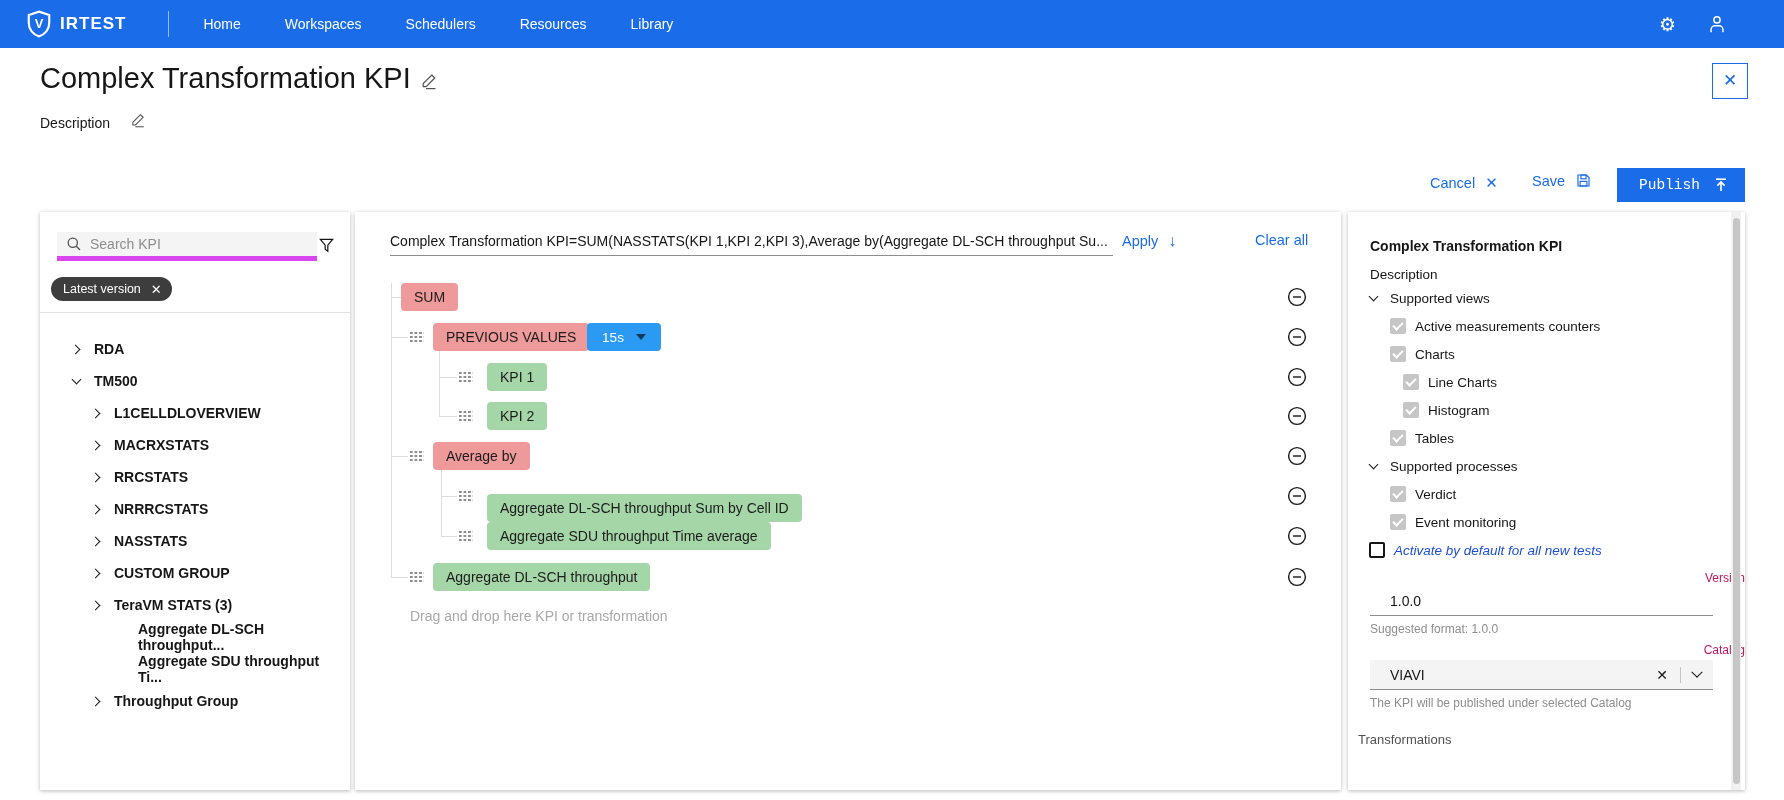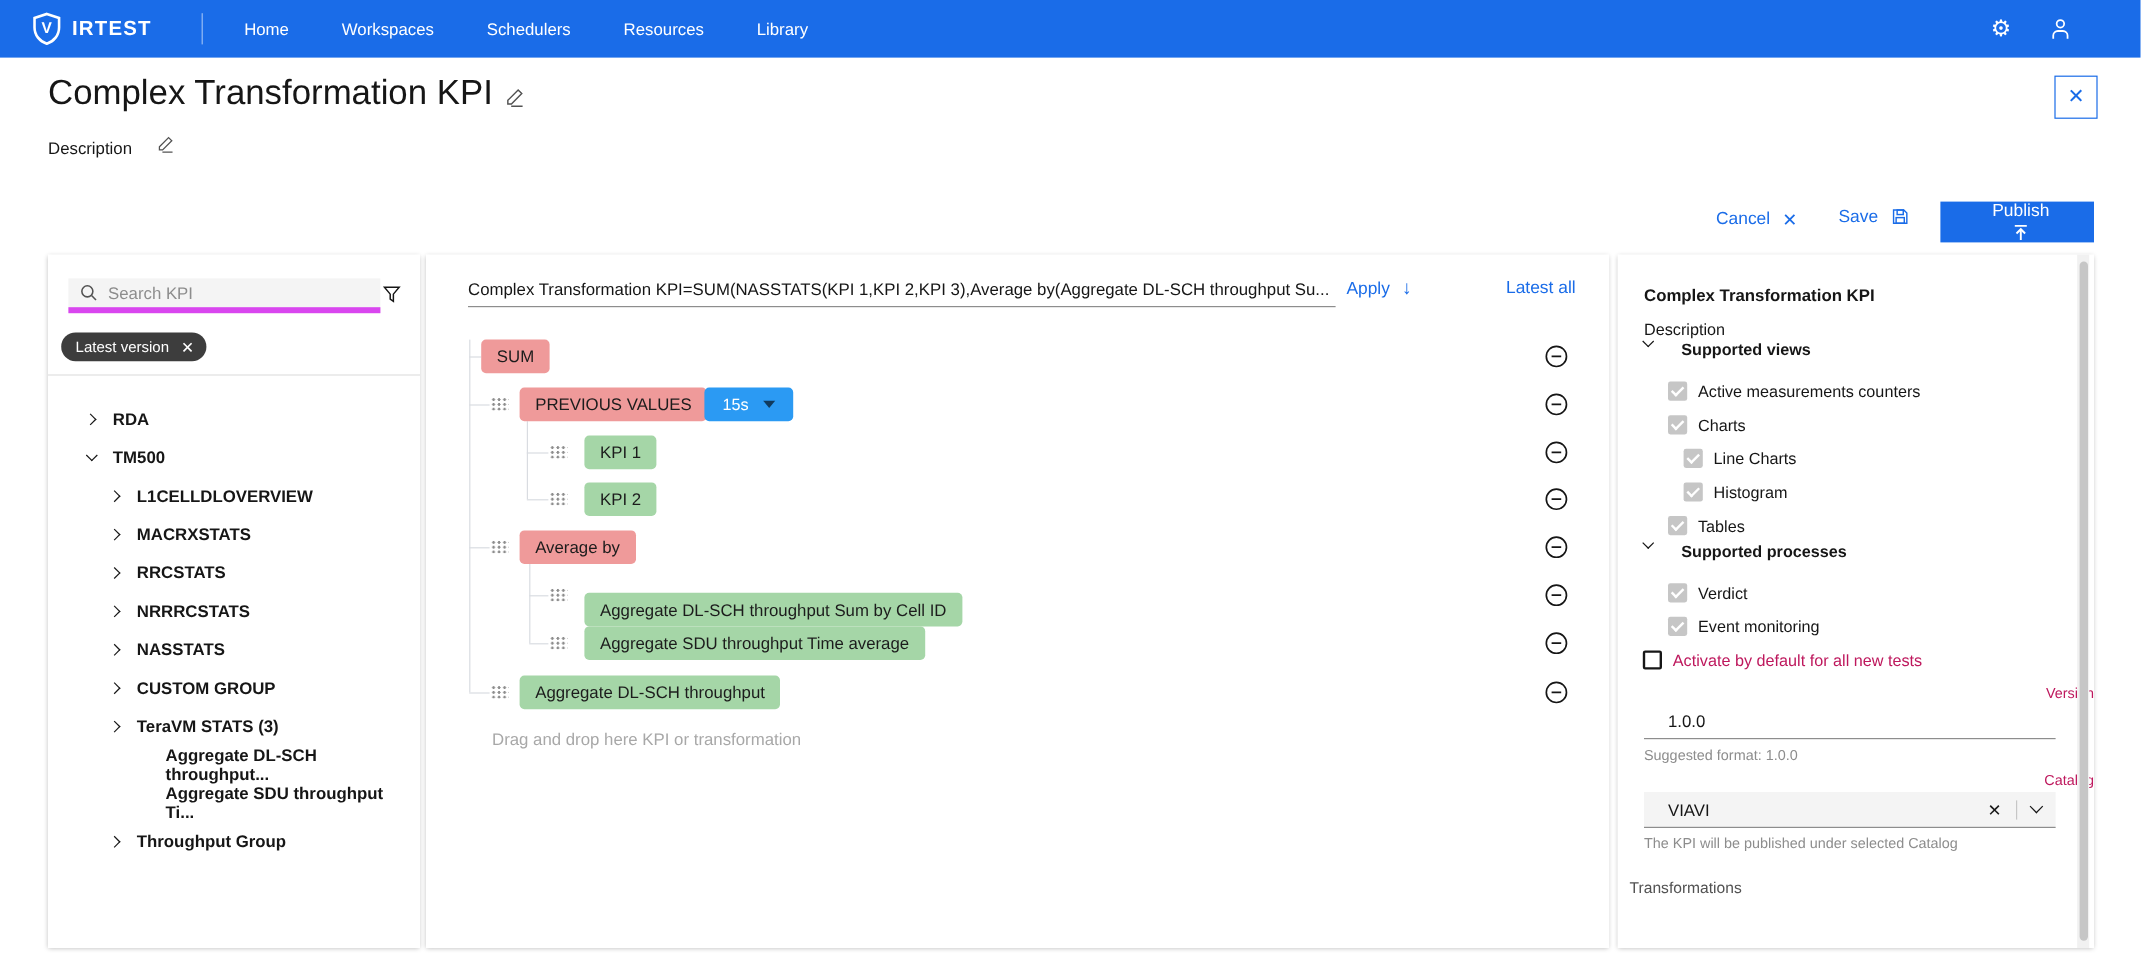--- a/index.html
+++ b/index.html
@@ -30,21 +30,21 @@
   
   .link-btn { position:absolute; display:flex; align-items:center; gap:10px;
               color:var(--accent,#1a6ce8); font-size:14.5px; cursor:pointer; background:none; border:none;
               font-family:"Liberation Sans",sans-serif; }
   .cancel { left:1430px; top:174px; }
   .save   { left:1532px; top:172px; }
   .x-glyph { font-size:15px; }
   .publish-btn { position:absolute; left:1617px; top:168px; width:128px; height:34px;
                  background:var(--accent,#1a6ce8); color:#fff; border:none; font-size:14.5px;
                  display:flex; align-items:center; justify-content:space-between;
-                 padding:0 16px 0 22px; cursor:pointer; font-family:Liberation Sans, sans-serif;flex-direction:column; }
+                 padding:0 16px 0 22px; cursor:pointer; font-family:Liberation Mono, monospace; }
 
   
   .panel { position:absolute; top:212px; height:578px; background:#fff;
            box-shadow:0 1px 4px rgba(0,0,0,.28); }
   .sidebar { left:40px;  width:310px; }
   .canvas  { left:355px; width:986px; }
   .props   { left:1348px; width:397px; overflow:hidden; }
 
   
   .search-box { position:absolute; left:17px; top:20px; width:260px; height:29px; background:#f4f4f4;
@@ -94,32 +94,32 @@
            border-top:6px solid rgba(0,0,0,.62); }
   .remove-btn { position:absolute; left:932px; width:20px; height:20px; background:none; border:none;
                 padding:0; cursor:pointer; }
   .drop-hint { position:absolute; left:55px; top:396px; font-size:14px; color:#a8a8a8; }
 
   
   .props-inner { padding-top:14px; }
   .props-title { margin-left:10px; font-size:14px; font-weight:bold; color:#525252; }
   .props-name { margin:12px 0 0 22px; font-size:14px; font-weight:bold; color:#161616; }
   .props-desc { margin:13px 0 2px 22px; font-size:13.5px; color:#161616; }
-  .sec-row { height:28px; display:flex; align-items:flex-start; gap:24px; margin-left:22px;
-             font-size:13.5px; color:#161616; cursor:pointer;font-weight:bold; }
+  .sec-row { height:28px; display:flex; align-items:center; gap:13px; margin-left:22px;
+             font-size:13.5px; color:#161616; cursor:pointer; }
   .cb-row { height:28px; display:flex; align-items:center; gap:9px; font-size:13.5px; color:#161616; }
   .cb-row.lv1 { margin-left:42px; }
   .cb-row.lv2 { margin-left:55px; }
   .cb { width:16px; height:16px; border-radius:2px; background:#c6c6c6; position:relative; flex:none; }
   .cb::after { content:""; position:absolute; left:5px; top:2px; width:4px; height:8px;
                border-right:2px solid #fff; border-bottom:2px solid #fff; transform:rotate(45deg); }
   .cb.empty { background:#fff; border:2px solid #161616; }
   .cb.empty::after { display:none; }
   .activate-row { height:28px; display:flex; align-items:center; gap:9px; margin-left:21px;
-                  font-size:13.5px; color:#be185d; }
+                  font-size:13.5px; color:#1d4ed8;font-style:italic; }
   .field-label { margin:7px 0 0 22px; font-size:12px; color:#be185d;text-align:right; }
   .version-input { display:block; margin:2px 0 0 22px; width:343px; height:29px; border:none;
                    border-bottom:1px solid #8d8d8d; font-size:14px; color:#161616; padding-left:20px;
                    outline:none; background:#fff; font-family:"Liberation Sans",sans-serif; }
   .hint { margin:6px 0 0 22px; font-size:12px; color:#8d8d8d; }
   .catalog-select { margin:3px 0 0 22px; width:343px; height:30px; background:#f4f4f4;
                     border-bottom:1px solid #8d8d8d; display:flex; align-items:center; cursor:pointer; }
   .catalog-value { flex:1; font-size:14px; color:#161616; padding-left:20px; }
   .cat-x { font-size:14px; color:#161616; padding:0 12px; cursor:pointer; }
   .cat-div { width:1px; height:16px; background:#c6c6c6; }
@@ -298,21 +298,21 @@
     <div class="sb-scroll"></div>
   </aside>
 
   <section class="panel canvas">
     <div class="formula">Complex Transformation KPI=SUM(NASSTATS(KPI 1,KPI 2,KPI 3),Average by(Aggregate DL-SCH throughput Su...</div>
     <span class="link-btn apply" style="position:absolute;">
       <span>Apply</span>
       <span class="dl-arrow">↓</span>
     </span>
     <span class="link-btn clearall" style="position:absolute;">
-      <span>Latest all</span>
+      <span>Clear all</span>
     </span>
 
     <div class="conn" style="left:36px;top:71px;width:1px;height:294px;"></div>
     <div class="conn" style="left:36px;top:85px;width:10px;height:1px;"></div>
     <div class="conn" style="left:36px;top:125px;width:17px;height:1px;"></div>
     <div class="conn" style="left:36px;top:244px;width:17px;height:1px;"></div>
     <div class="conn" style="left:36px;top:365px;width:17px;height:1px;"></div>
     <div class="conn" style="left:84px;top:139px;width:1px;height:65px;"></div>
     <div class="conn" style="left:84px;top:165px;width:18px;height:1px;"></div>
     <div class="conn" style="left:84px;top:204px;width:18px;height:1px;"></div>

